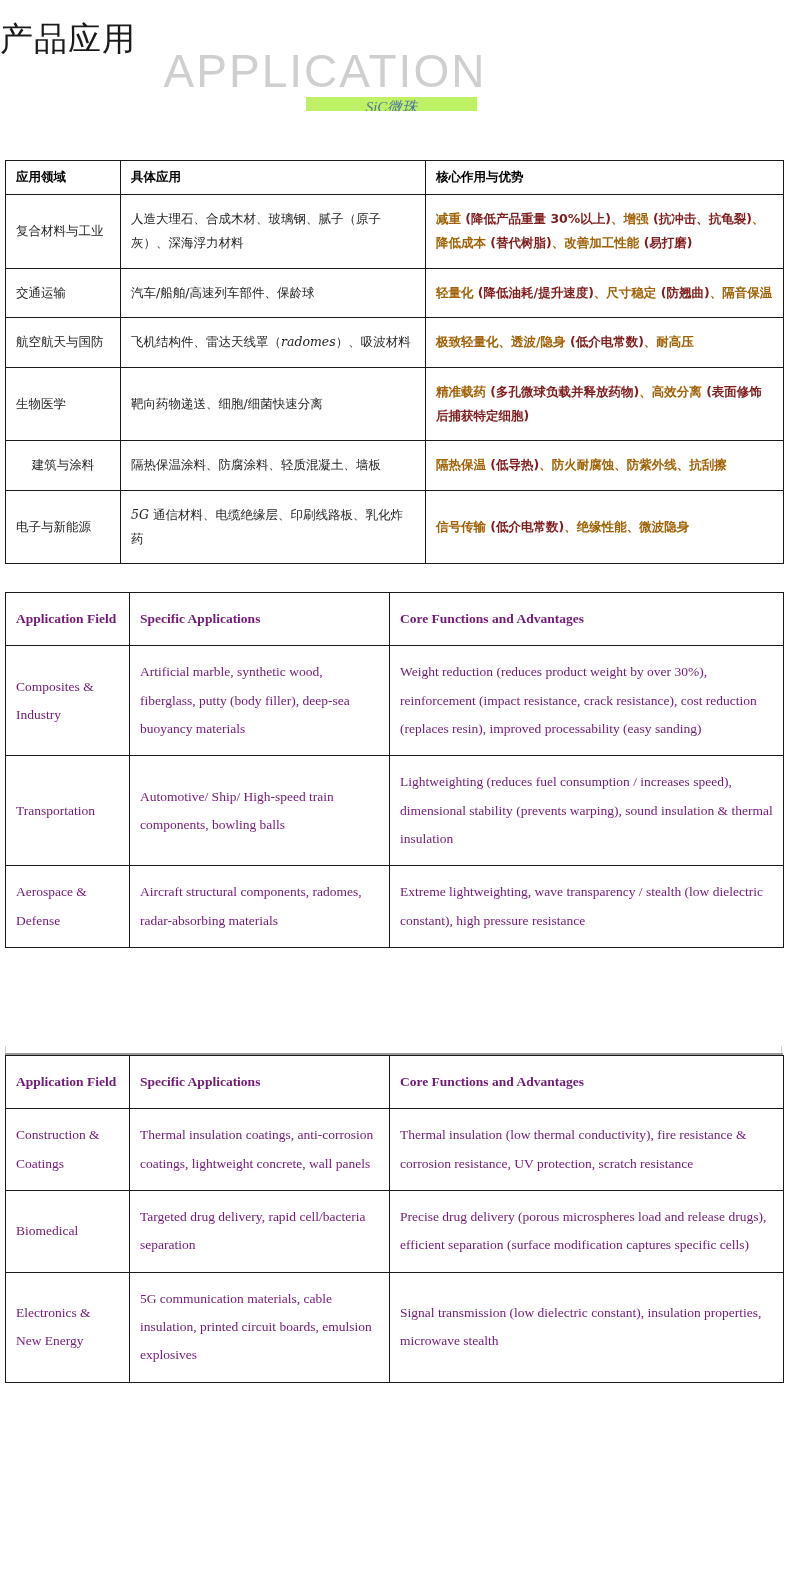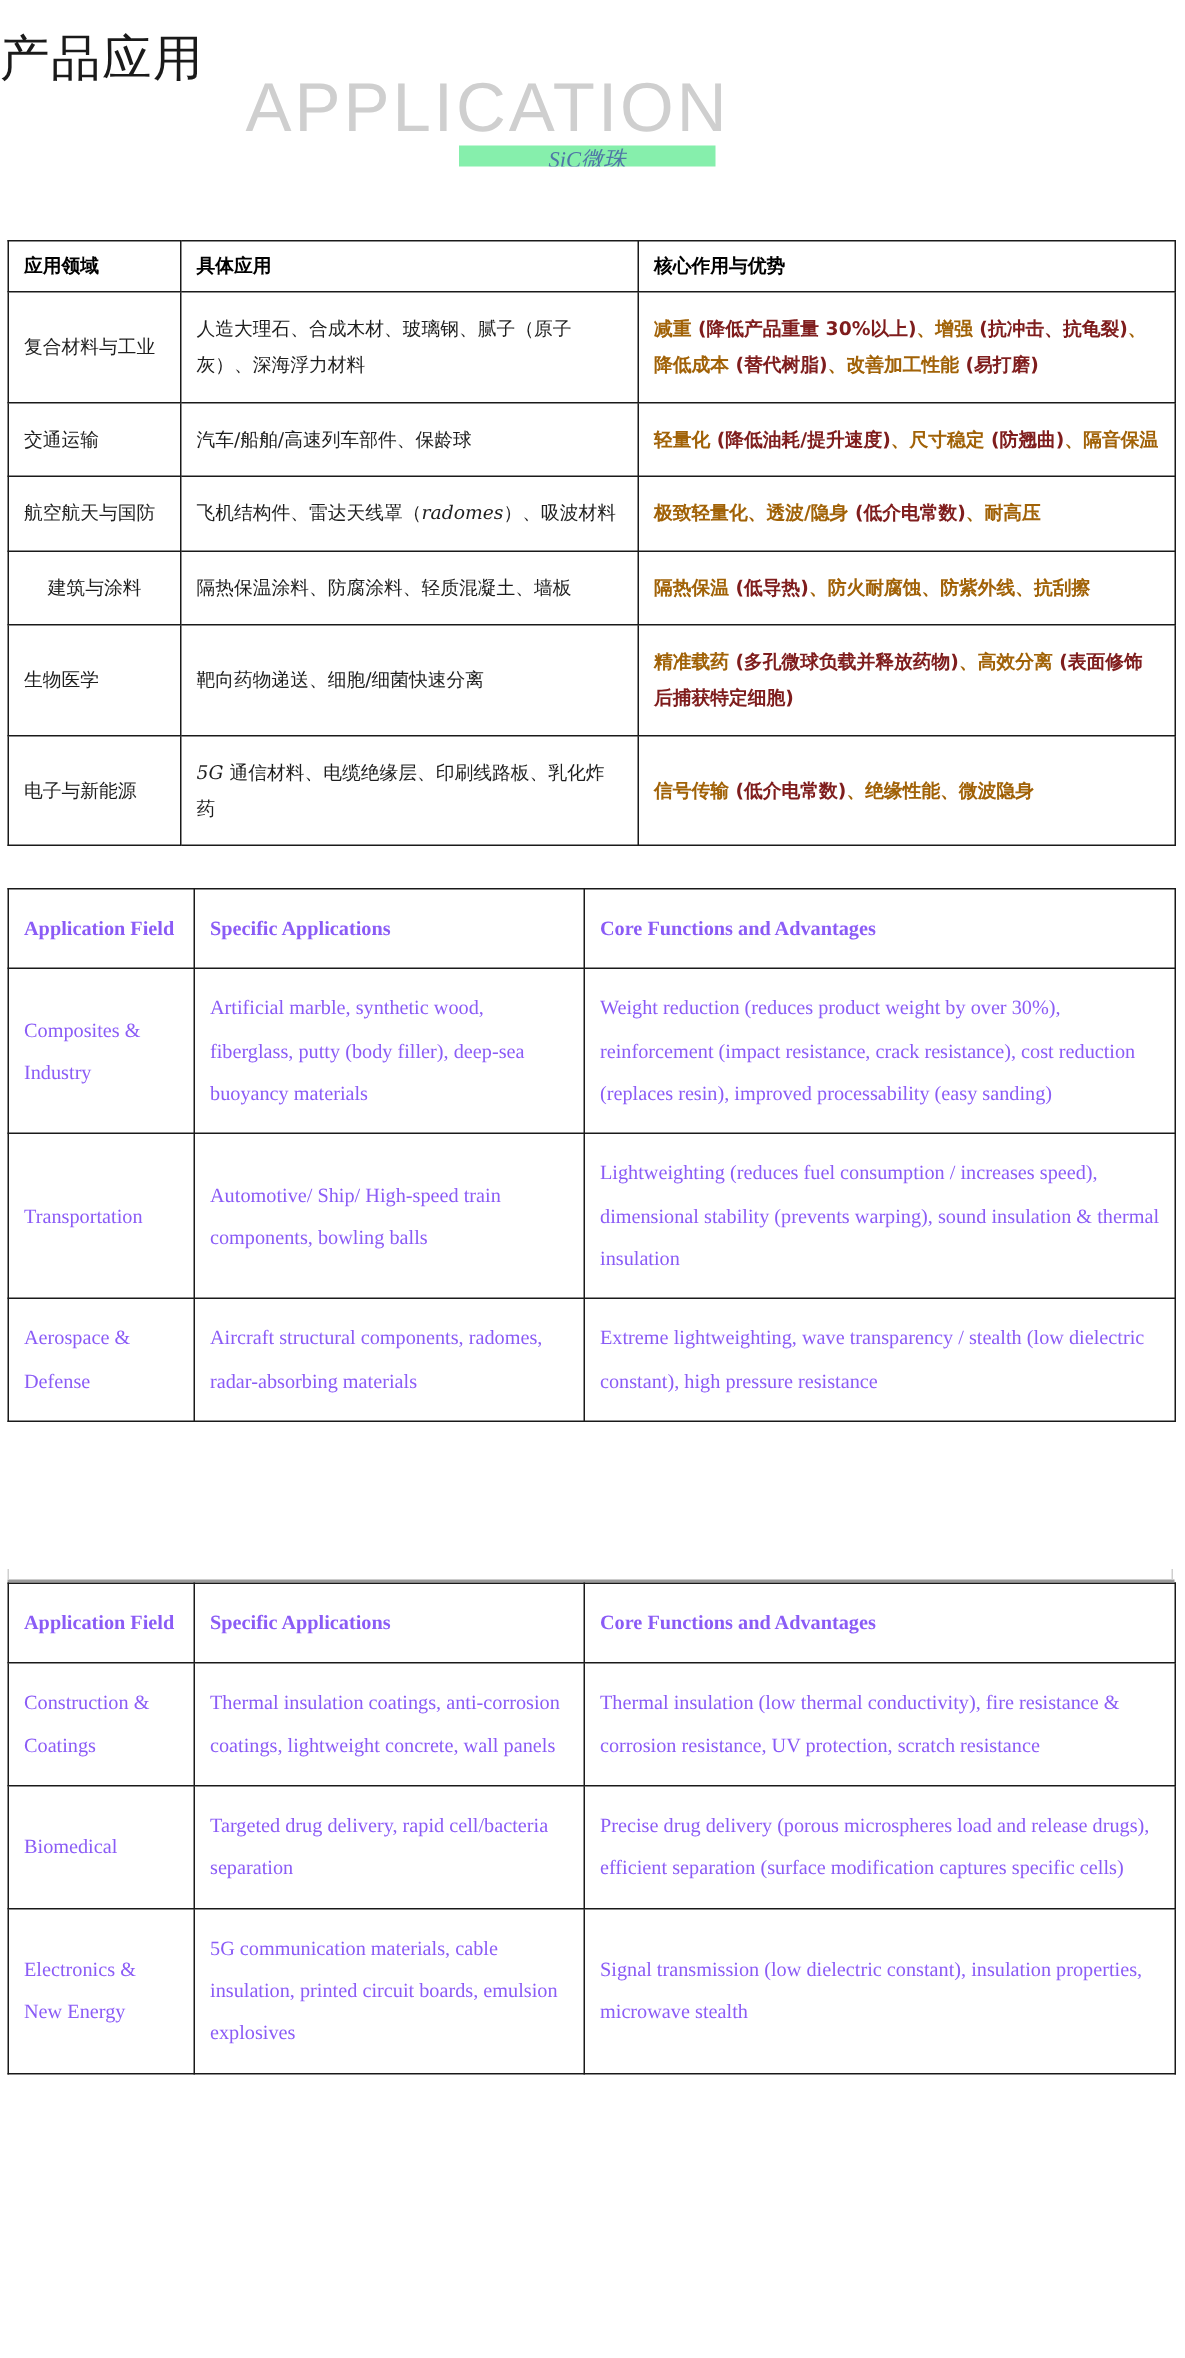--- a/index.html
+++ b/index.html
@@ -48,21 +48,21 @@
     letter-spacing: 1px;
     line-height: 1;
     white-space: nowrap;
   }
   .header-bar {
     position: absolute;
     top: 97px;
     left: 306px;
     width: 171px;
     height: 14px;
-    background: #86efac;
+    background: #bef264;
     overflow: hidden;
   }
   .header-bar-text {
     display: block;
     width: 171px;
     text-align: center;
     font-family: "Liberation Serif", serif;
     font-style: italic;
     font-size: 15px;
     color: #4f76a6;
@@ -114,21 +114,21 @@
   #table-cn .lat { font-family: "DejaVu Serif", serif; font-style: italic; }
 
   
   .table-en {
     width: 778px;
   }
   .table-en td {
     font-family: "Liberation Serif", serif;
     font-size: 13.5px;
     line-height: 2.1;
-    color: #8b5cf6;
+    color: #701a75;
     padding: 10px 10px;
   }
   .table-en .e1 { width: 124px; }
   .table-en .e2 { width: 260px; }
   .table-en .e3 { width: 394px; }
   .table-en .hdr td {
     font-weight: bold;
     font-size: 13.5px;
   }
 
@@ -182,28 +182,28 @@
           <td class="field">交通运输</td>
           <td class="specific">汽车/船舶/高速列车部件、保龄球</td>
           <td class="core"><b>轻量化</b><span class="sub"> (降低油耗/提升速度)</span><b>、尺寸稳定</b><span class="sub"> (防翘曲)</span><b>、隔音保温</b></td>
         </tr>
         <tr>
           <td class="field">航空航天与国防</td>
           <td class="specific">飞机结构件、雷达天线罩（<span class="lat">radomes</span>）、吸波材料</td>
           <td class="core"><b>极致轻量化、透波/隐身</b><span class="sub"> (低介电常数)</span><b>、耐高压</b></td>
         </tr>
         <tr>
+          <td class="field">生物医学</td>
+          <td class="specific">靶向药物递送、细胞/细菌快速分离</td>
+          <td class="core"><b>精准载药</b><span class="sub"> (多孔微球负载并释放药物)</span><b>、高效分离</b><span class="sub"> (表面修饰后捕获特定细胞)</span></td>
+        </tr>
+        <tr>
           <td class="field center">建筑与涂料</td>
           <td class="specific">隔热保温涂料、防腐涂料、轻质混凝土、墙板</td>
           <td class="core"><b>隔热保温</b><span class="sub"> (低导热)</span><b>、防火耐腐蚀、防紫外线、抗刮擦</b></td>
-        </tr>
-        <tr>
-          <td class="field">生物医学</td>
-          <td class="specific">靶向药物递送、细胞/细菌快速分离</td>
-          <td class="core"><b>精准载药</b><span class="sub"> (多孔微球负载并释放药物)</span><b>、高效分离</b><span class="sub"> (表面修饰后捕获特定细胞)</span></td>
         </tr>
         <tr>
           <td class="field">电子与新能源</td>
           <td class="specific"><span class="lat">5G</span> 通信材料、电缆绝缘层、印刷线路板、乳化炸药</td>
           <td class="core"><b>信号传输</b><span class="sub"> (低介电常数)</span><b>、绝缘性能、微波隐身</b></td>
         </tr>
       </tbody>
   </table>
 </div>
 

